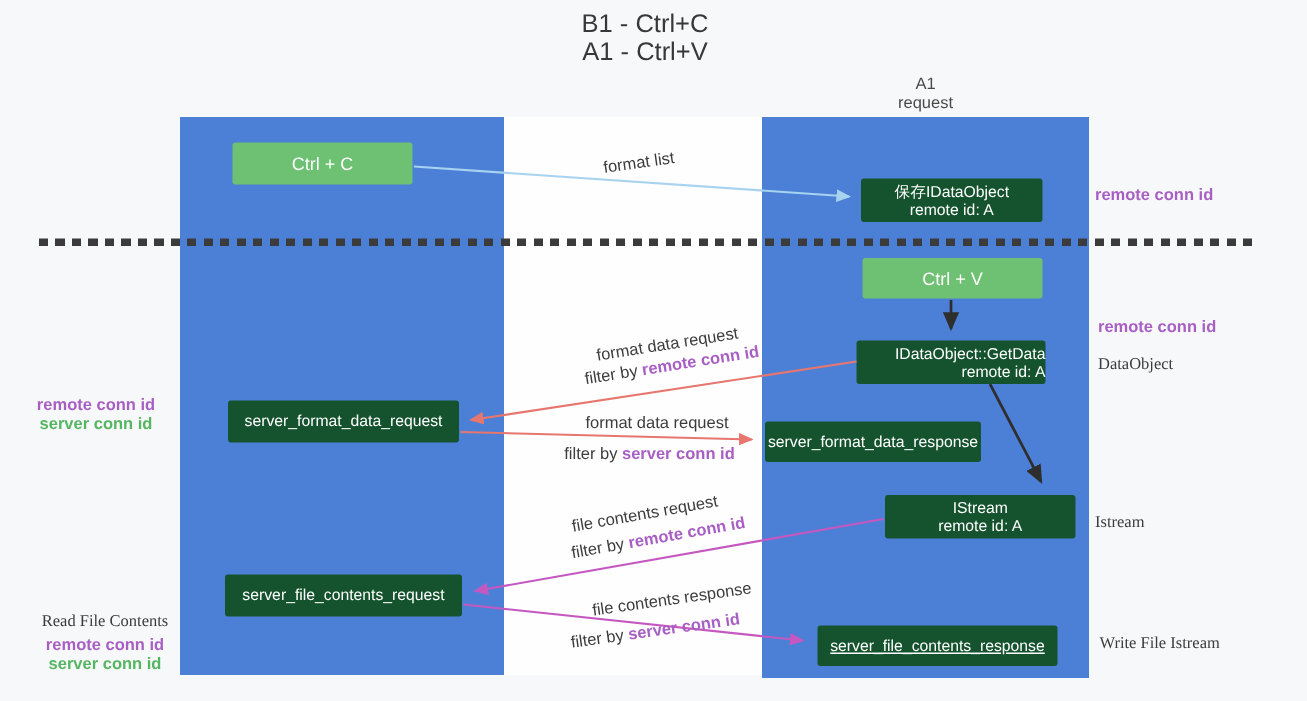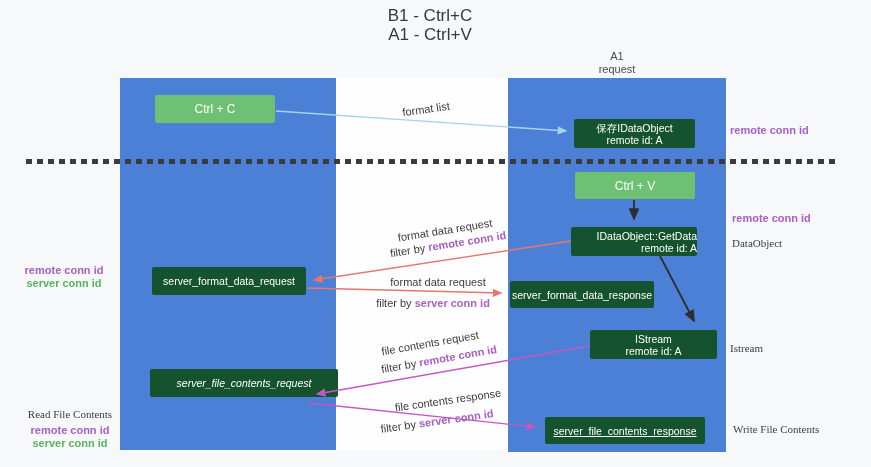--- a/index.html
+++ b/index.html
@@ -72,21 +72,21 @@
 
 <div class="abs node orange" style="left:152px; top:267px; width:154px; height:28px;">server_format_data_request</div>
 
 <div class="abs node orange" style="left:510px; top:281px; width:144px; height:27px;">server_format_data_response</div>
 
 <div class="abs node orange" style="left:590px; top:330px; width:127px; height:29px;">
   <div>IStream</div>
   <div>remote id: A</div>
 </div>
 
-<div class="abs node orange" style="left:150px; top:369px; width:188px; height:28px;font-style:italic;">server_file_contents_request</div>
+<div class="abs node orange" style="left:150px; top:383px; width:158px; height:28px;">server_file_contents_request</div>
 
 <div class="abs node orange" style="left:545px; top:417px; width:160px; height:27px;text-decoration:underline;">server_file_contents_response</div>
 
 <svg class="arrows" width="871" height="467" viewBox="0 0 871 467">
   <defs>
     <marker id="m-blue" markerWidth="7" markerHeight="6" refX="6" refY="3" orient="auto">
         <path d="M0,0 L7,3 L0,6 z" fill="#a8d3f0"></path>
       </marker>
     <marker id="m-black" markerWidth="7" markerHeight="6" refX="6" refY="3" orient="auto">
         <path d="M0,0 L7,3 L0,6 z" fill="#2e2e2e"></path>
@@ -126,21 +126,21 @@
 
 <div class="abs flabel rot-8" style="left:388px; top:394px; width:120px;">file contents response</div>
 <div class="abs flabel rot-8" style="left:367px; top:415px; width:140px;">
   <span>filter by </span><span class="purple">server conn id</span>
 </div>
 
 <div class="abs ann purple" style="left:730px; top:124px;">remote conn id</div>
 <div class="abs ann purple" style="left:732px; top:212px;">remote conn id</div>
 <div class="abs ann ann-black" style="left:732px; top:237px;">DataObject</div>
 <div class="abs ann ann-black" style="left:730px; top:342px;">Istream</div>
-<div class="abs ann ann-black" style="left:733px; top:423px;">Write File Contents</div>
+<div class="abs ann ann-black" style="left:733px; top:423px;">Write File Istream</div>
 
 <div class="abs left-group" style="left:14px; top:264px; width:100px;">
   <div class="purple">remote conn id</div>
   <div class="greent">server conn id</div>
 </div>
 <div class="abs left-group" style="left:20px; top:384px; width:100px;margin-top:24px;">
   <div class="ann-black" style="margin-bottom:3px;">Read File Contents</div>
   <div class="purple">remote conn id</div>
   <div class="greent">server conn id</div>
 </div>

